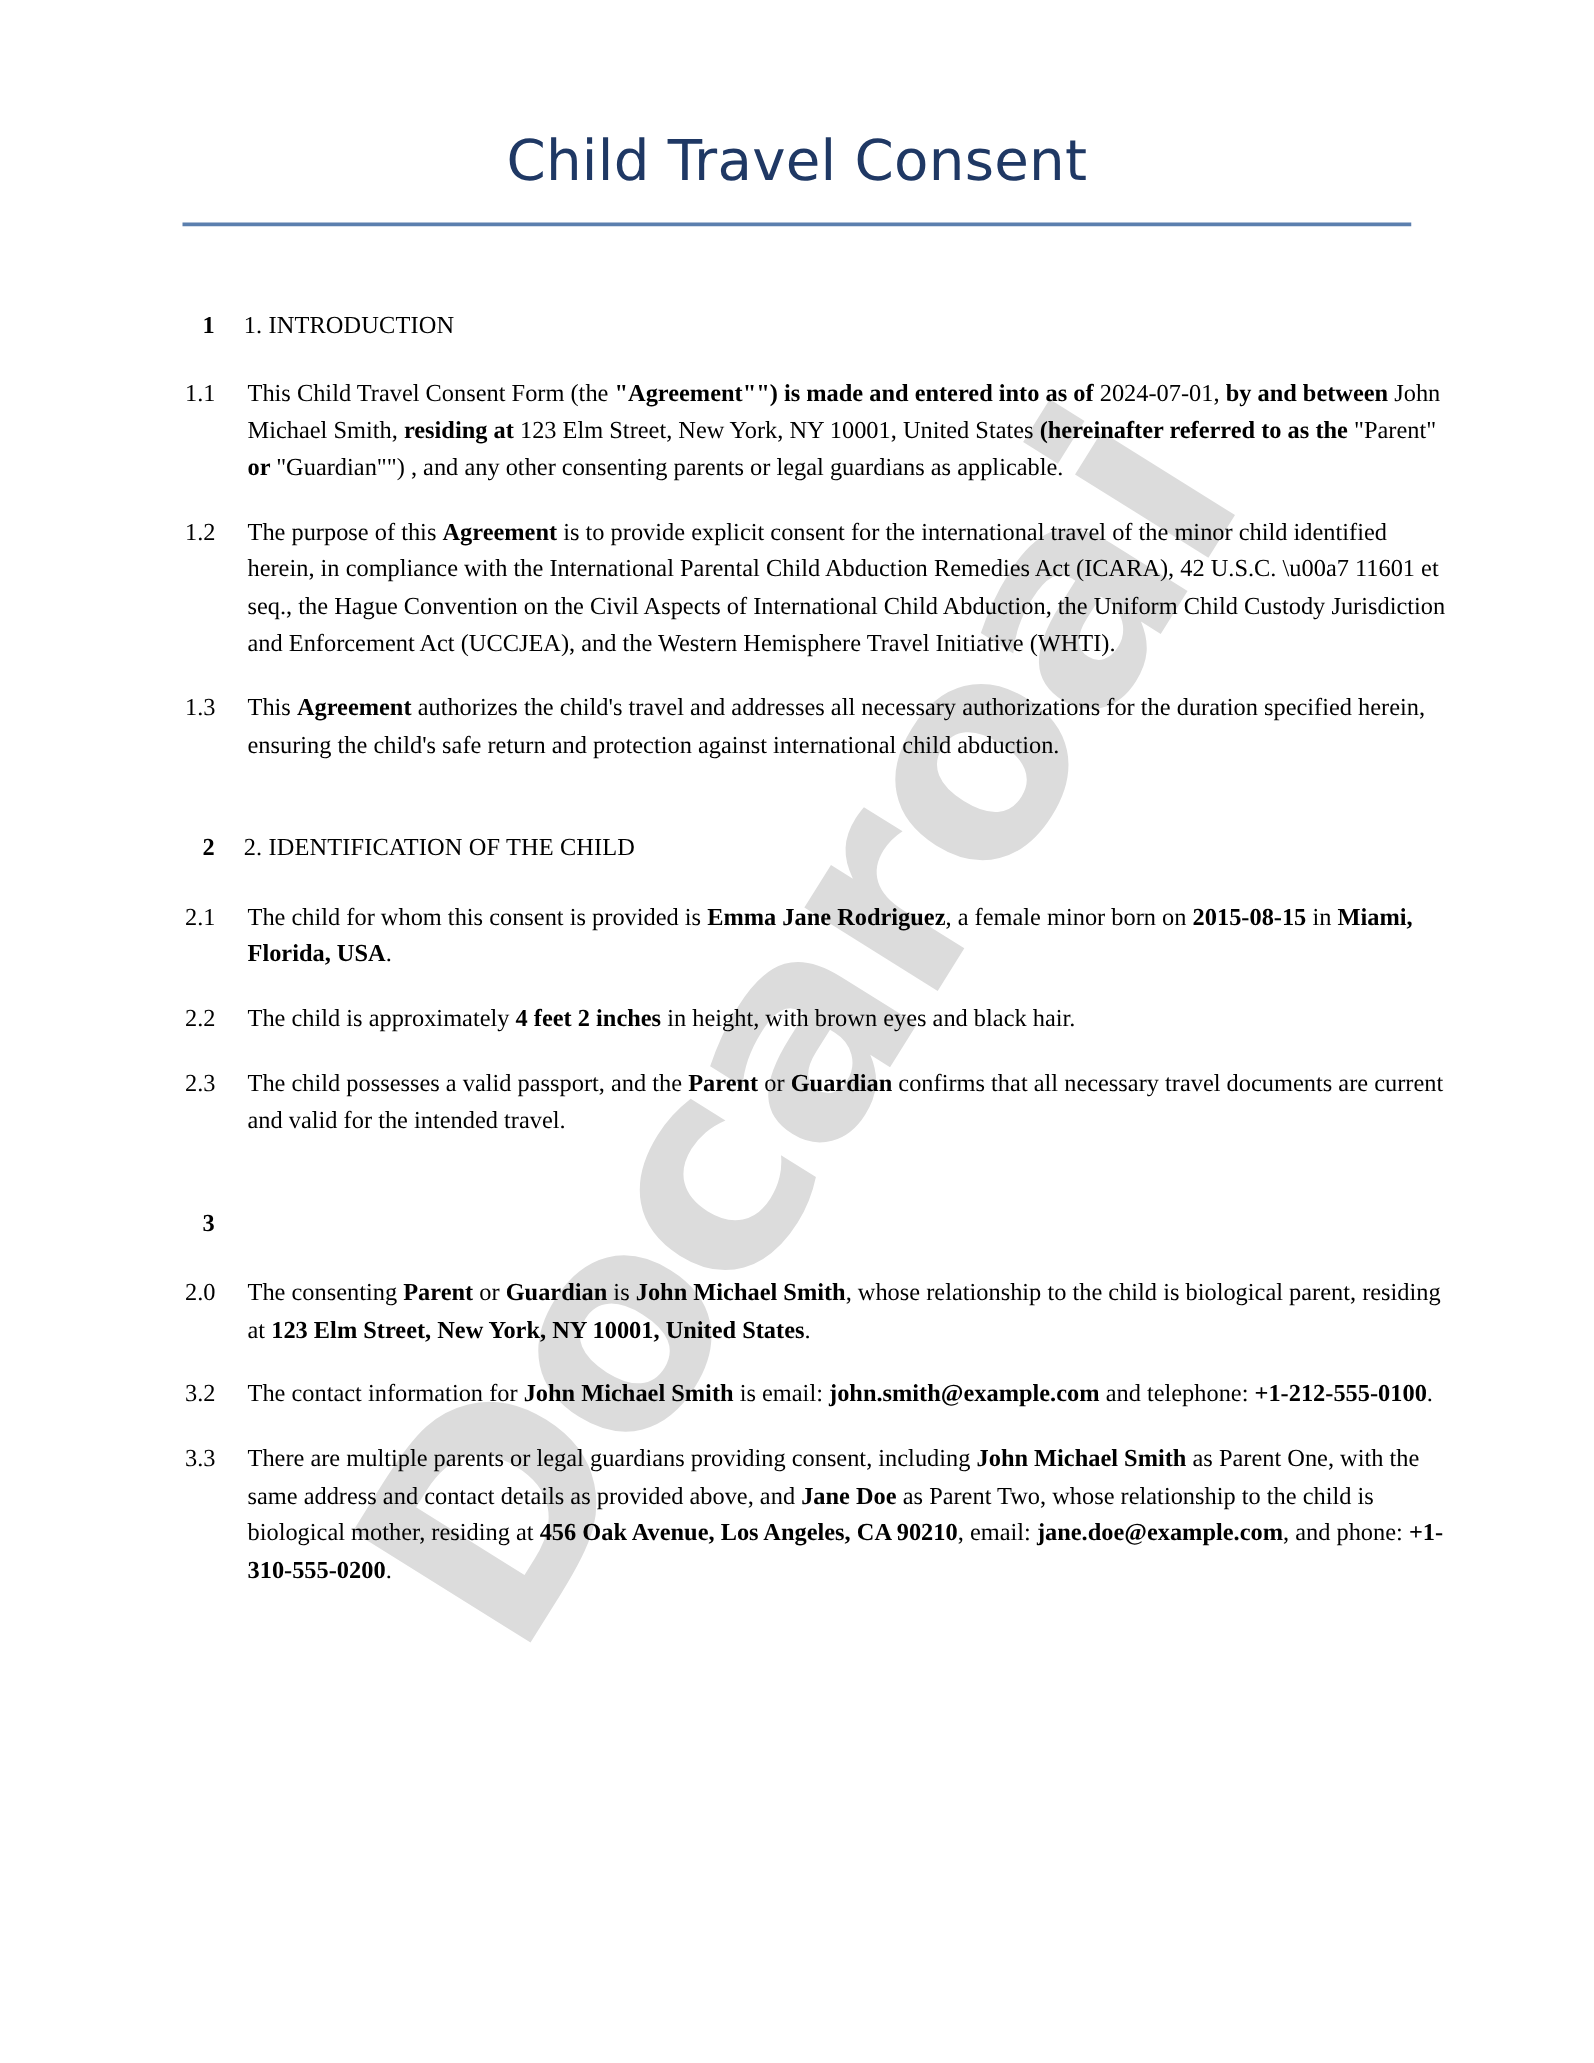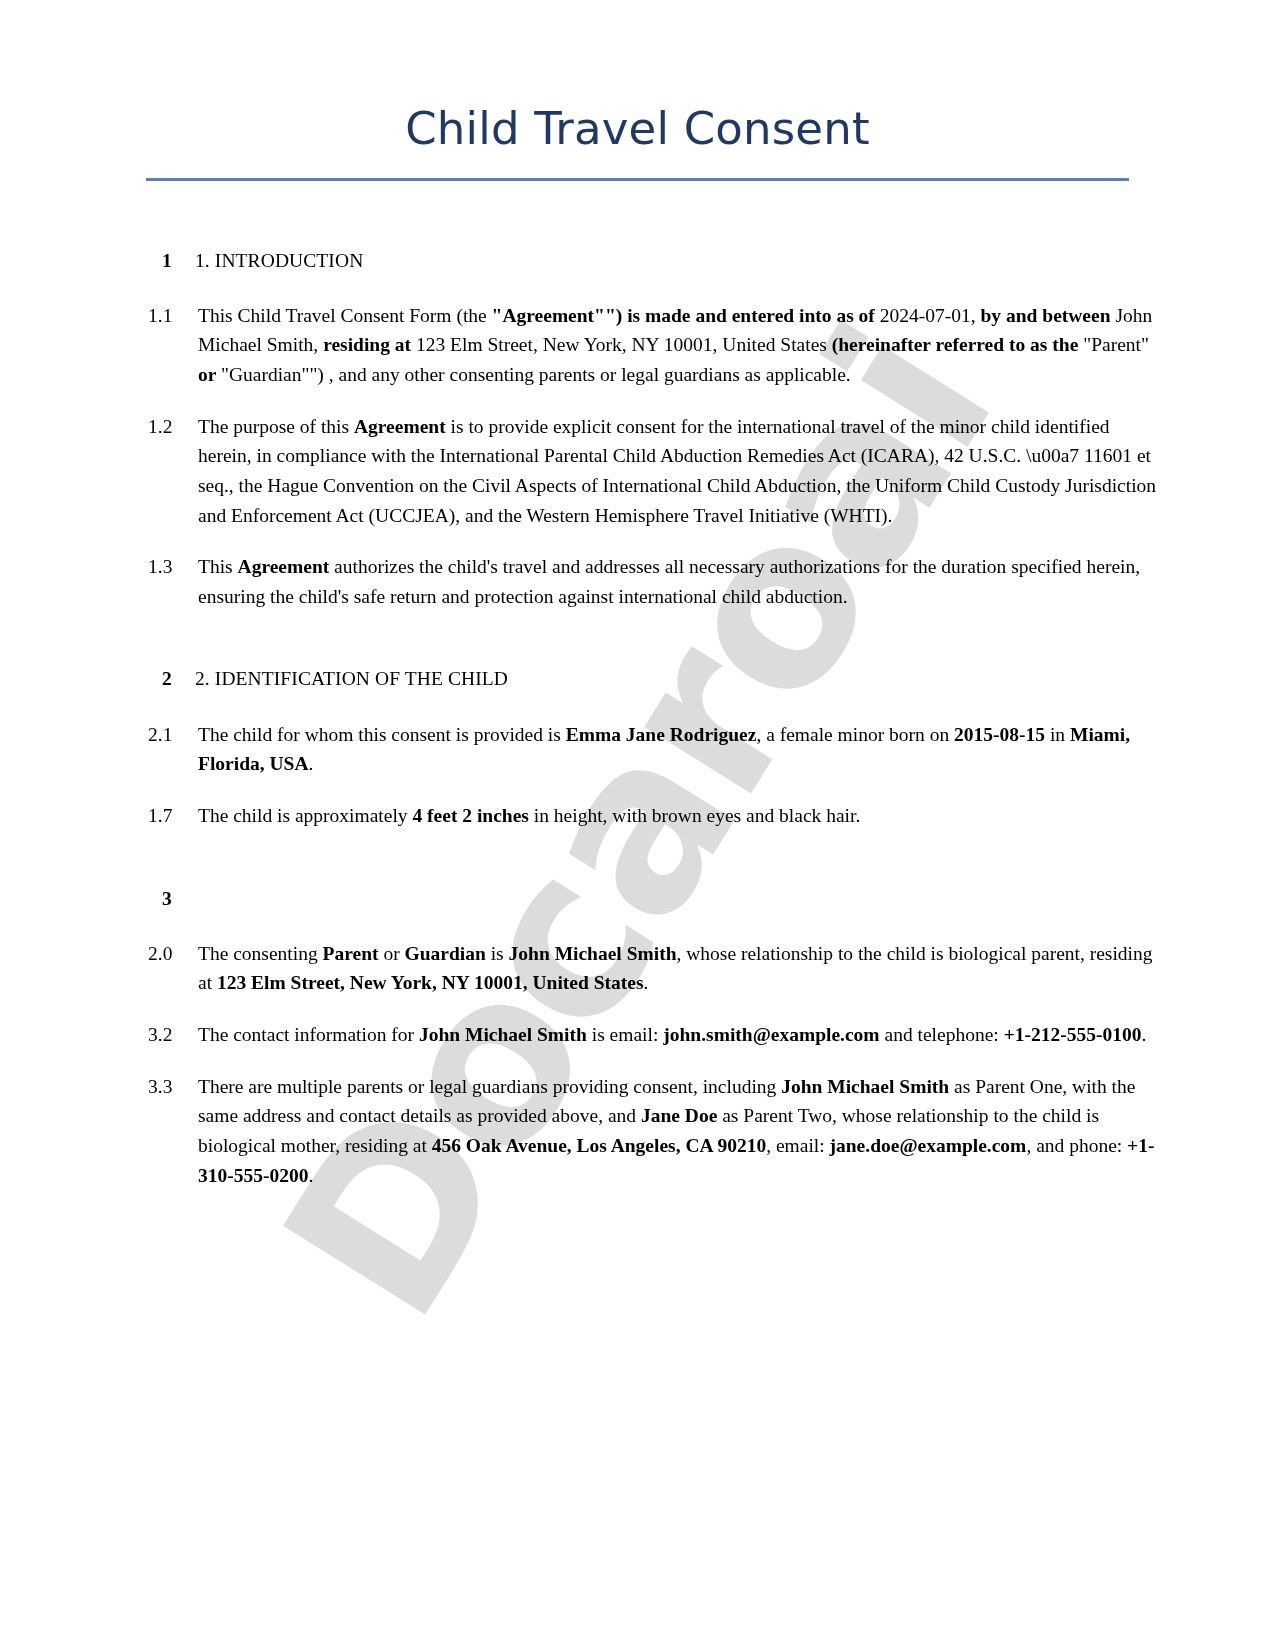--- a/index.html
+++ b/index.html
@@ -165,22 +165,26 @@
       <div class="section">
         <div class="section-heading">
           <span class="sec-num">2</span>
           <span class="sec-title">2. IDENTIFICATION OF THE CHILD</span>
         </div>
         <div class="clause">
           <span class="clause-num">2.1</span>
           <span class="clause-text"><span>The child for whom this consent is provided is </span><b>Emma Jane Rodriguez</b><span>, a female minor born on </span><b>2015-08-15</b><span> in </span><b>Miami, Florida, USA</b><span>.</span></span>
         </div>
         <div class="clause">
-          <span class="clause-num">1.7</span>
+          <span class="clause-num">2.2</span>
           <span class="clause-text"><span>The child is approximately </span><b>4 feet 2 inches</b><span> in height, with brown eyes and black hair.</span></span>
+        </div>
+        <div class="clause">
+          <span class="clause-num">2.3</span>
+          <span class="clause-text"><span>The child possesses a valid passport, and the </span><b>Parent</b><span> or </span><b>Guardian</b><span> confirms that all necessary travel documents are current and valid for the intended travel.</span></span>
         </div>
       </div>
       <div class="section">
         <div class="section-heading">
           <span class="sec-num">3</span>
         </div>
         <div class="clause">
           <span class="clause-num">2.0</span>
           <span class="clause-text"><span>The consenting </span><b>Parent</b><span> or </span><b>Guardian</b><span> is </span><b>John Michael Smith</b><span>, whose relationship to the child is biological parent, residing at </span><b>123 Elm Street, New York, NY 10001, United States</b><span>.</span></span>
         </div>

